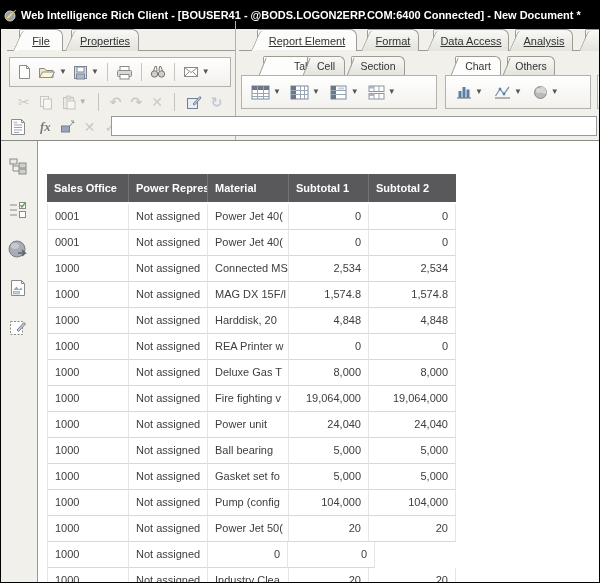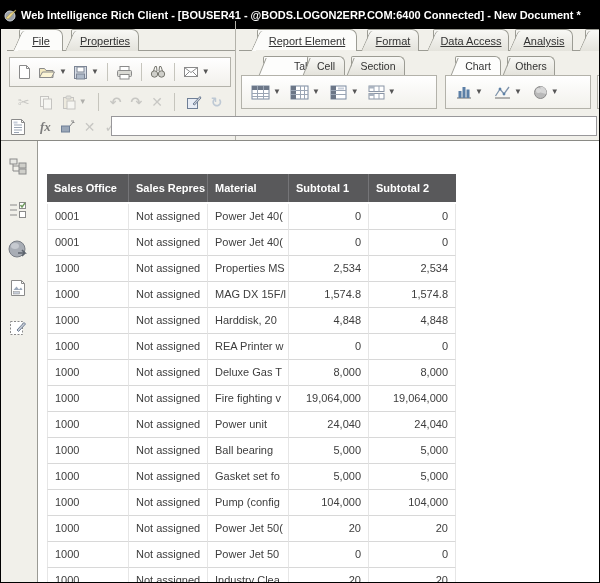--- a/index.html
+++ b/index.html
@@ -323,21 +323,21 @@
       <path d="M9 12 L16 4.5 L17.5 6 L10.5 13.5 z" fill="#c8cdd6" stroke="#6f7f96"></path>
     </svg>
   </div>
 
   <div class="canvas"></div>
   <div class="canvas-border"></div>
 
   <div class="rtable">
     <div class="thead">
       <div class="hcell c0">Sales Office</div>
-      <div class="hcell c1">Sales Repres</div>
+      <div class="hcell c1">Power Repres</div>
       <div class="hcell c2">Material</div>
       <div class="hcell c3">Subtotal 1</div>
       <div class="hcell c4">Subtotal 2</div>
     </div>
     <div id="tbody">
         <div class="trow">
           <div class="tcell c0">0001</div>
           <div class="tcell c1">Not assigned</div>
           <div class="tcell c2">Power Jet 40(</div>
           <div class="tcell c3">0</div>
@@ -346,21 +346,21 @@
         <div class="trow">
           <div class="tcell c0">0001</div>
           <div class="tcell c1">Not assigned</div>
           <div class="tcell c2">Power Jet 40(</div>
           <div class="tcell c3">0</div>
           <div class="tcell c4">0</div>
         </div>
         <div class="trow">
           <div class="tcell c0">1000</div>
           <div class="tcell c1">Not assigned</div>
-          <div class="tcell c2">Properties MS</div>
+          <div class="tcell c2">Connected MS</div>
           <div class="tcell c3">2,534</div>
           <div class="tcell c4">2,534</div>
         </div>
         <div class="trow">
           <div class="tcell c0">1000</div>
           <div class="tcell c1">Not assigned</div>
           <div class="tcell c2">MAG DX 15F/l</div>
           <div class="tcell c3">1,574.8</div>
           <div class="tcell c4">1,574.8</div>
         </div>
@@ -423,21 +423,20 @@
         <div class="trow">
           <div class="tcell c0">1000</div>
           <div class="tcell c1">Not assigned</div>
           <div class="tcell c2">Power Jet 50(</div>
           <div class="tcell c3">20</div>
           <div class="tcell c4">20</div>
         </div>
         <div class="trow">
           <div class="tcell c0">1000</div>
           <div class="tcell c1">Not assigned</div>
-          <div class="tcell c2">Power Jet 50</div>
           <div class="tcell c3">0</div>
           <div class="tcell c4">0</div>
         </div>
         <div class="trow">
           <div class="tcell c0">1000</div>
           <div class="tcell c1">Not assigned</div>
           <div class="tcell c2">Industry Clea</div>
           <div class="tcell c3">20</div>
           <div class="tcell c4">20</div>
         </div>

